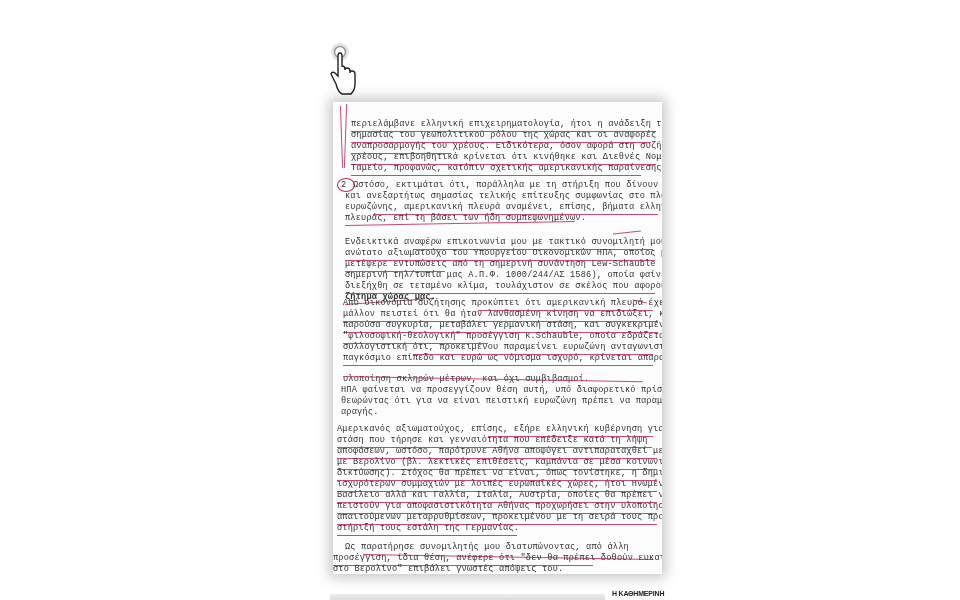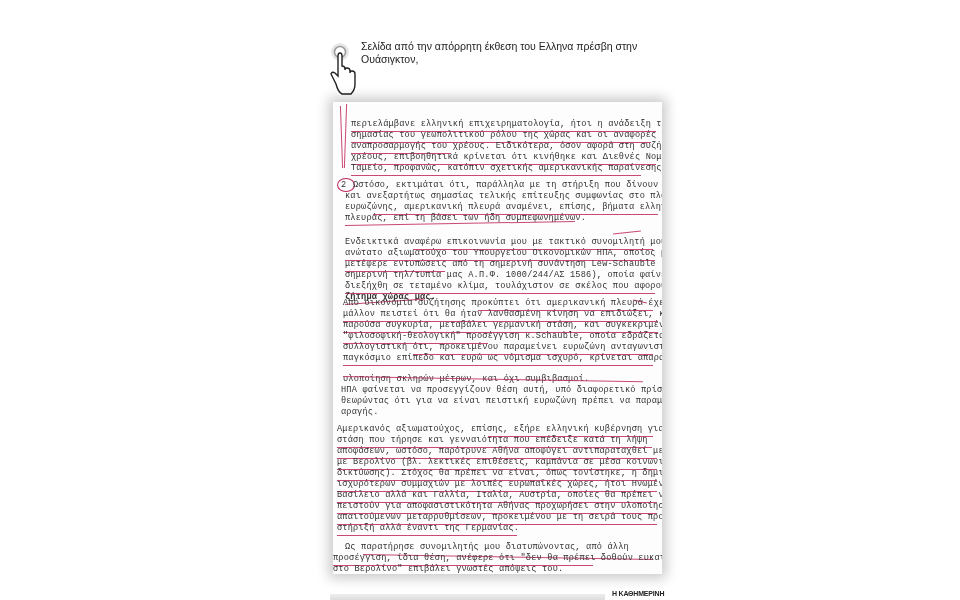--- a/index.html
+++ b/index.html
@@ -17,21 +17,20 @@
 </style>
 </head>
 <body>
 
 <svg class="hand" viewBox="0 0 30 58">
   <circle cx="12" cy="10" r="9" fill="#e6e6e6"></circle>
   <circle cx="12" cy="10" r="5.5" fill="#fff" stroke="#999" stroke-width="1.5"></circle>
   <path d="M10 14 L10 34 L7 31 Q4 29 3 32 L8 42 Q10 50 14 52 L23 52 Q27 48 27 42 L27 32 Q27 29 24 29 Q22 29 22 31 L22 29 Q22 26 19 26 Q17 26 17 28 L17 27 Q17 24 14 24 L14 14 Q14 11 12 11 Q10 11 10 14 Z" fill="#fff" stroke="#222" stroke-width="1.4"></path>
 </svg>
 <div class="caption-text">
-  <div>Σελίδα από την απόρρητη έκθεση του Ελληνα πρέσβη στην Ουάσιγκτον,</div>
 </div>
 
 <div class="page">
   <div class="doc">
 
     <div class="margin-mark" style="left:8px; top:4px; width:1.3px; height:62px; transform:rotate(-2deg);"></div>
     <div class="margin-mark" style="left:12px; top:2px; width:1.3px; height:64px; transform:rotate(2deg);"></div>
 
     <div class="line" style="left:18px; top:17px;">περιελάμβανε ελληνική επιχειρηματολογία, ήτοι η ανάδειξη της</div>
     <div class="ul" style="left:18px; top:29px; width:305px;"></div>
@@ -97,21 +96,21 @@
     <div class="line" style="left:4px; top:366px;">δικτύωσης). Στόχος θα πρέπει να είναι, όπως τονίστηκε, η δημιου</div>
     <div class="ul" style="left:4px; top:378px; width:320px;"></div>
     <div class="line" style="left:4px; top:377px;">ισχυρότερων συμμαχιών με λοιπές ευρωπαϊκές χώρες, ήτοι Ηνωμένο</div>
     <div class="ul" style="left:4px; top:389px; width:320px;"></div>
     <div class="line" style="left:4px; top:388px;">Βασίλειο αλλά και Γαλλία, Ιταλία, Αυστρία, οποίες θα πρέπει να</div>
     <div class="ul" style="left:4px; top:400px; width:320px;"></div>
     <div class="line" style="left:4px; top:399px;">πειστούν για αποφασιστικότητα Αθήνας προχωρήσει στην υλοποίηση</div>
     <div class="ul" style="left:4px; top:411px; width:320px;"></div>
     <div class="line" style="left:4px; top:410px;">απαιτούμενων μεταρρυθμίσεων, προκειμένου με τη σειρά τους προσφ</div>
     <div class="ul" style="left:4px; top:422px; width:320px;"></div>
-    <div class="line" style="left:4px; top:421px;">στήριξή αλλά έναντι της Γερμανίας.</div>
+    <div class="line" style="left:4px; top:421px;">στήριξή τους εστάλη της Γερμανίας.</div>
     <div class="ul" style="left:4px; top:433px; width:180px;"></div>
 
     <div class="line" style="left:12px; top:440px;">Ως παρατήρησε συνομιλητής μου διατυπώνοντας, από άλλη</div>
     <div class="ul" style="left:30px; top:452px; width:290px; transform:rotate(1deg);"></div>
     <div class="line" style="left:0px; top:451px;">προσέγγιση, ίδια θέση, ανέφερε ότι "δεν θα πρέπει δοθούν ευκαιρί</div>
     <div class="ul" style="left:0px; top:463px; width:260px;"></div>
     <div class="line" style="left:0px; top:462px;">στο Βερολίνο" επιβάλει γνωστές απόψεις του.</div>
 
   </div>
 </div>

